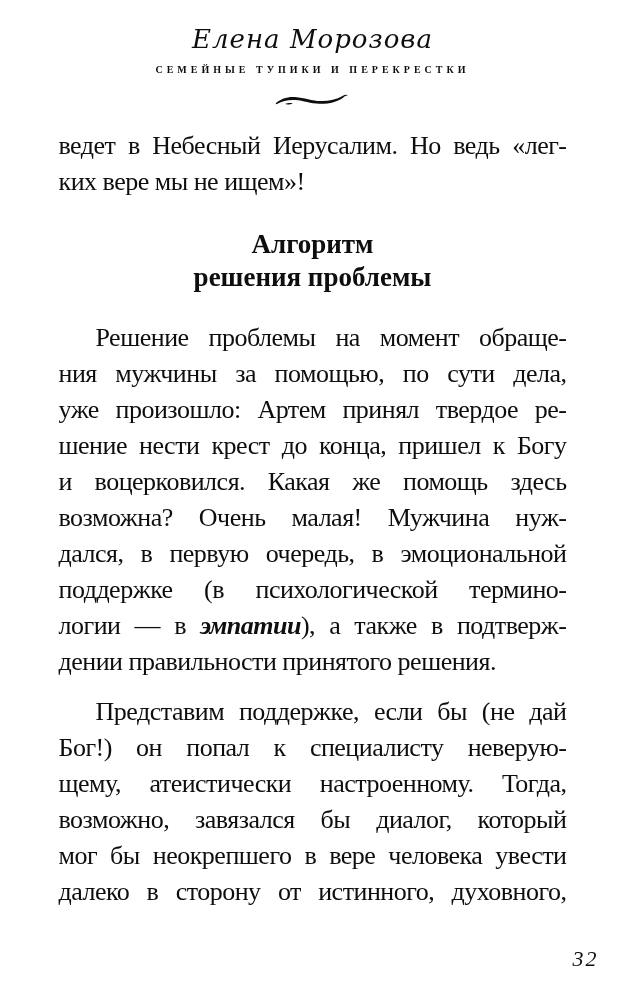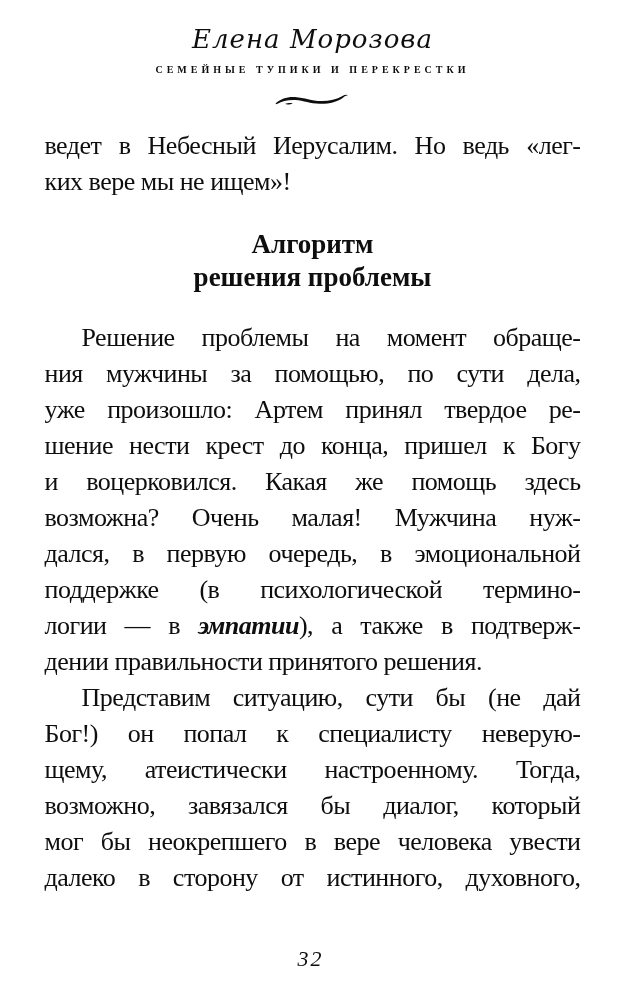--- a/index.html
+++ b/index.html
@@ -43,21 +43,21 @@
     height: 22px;
     line-height: 0;
   }
   .ornament svg { display: inline-block; }
   
   .content {
     margin-top: 17px;
     font-size: 26px;
     letter-spacing: -0.5px;
   }
-  .block.paragraph { margin: 0; }
+  .block.paragraph { margin: 14px; }
   .text-line {
     line-height: 36px;
     white-space: normal;
     text-align: left;
   }
   .text-line.just {
     text-align: justify;
     text-align-last: justify;
     text-justify: inter-word;
   }
@@ -72,23 +72,23 @@
     text-align: center;
     font-weight: bold;
     font-size: 27px;
     letter-spacing: 0;
   }
   .heading-line { line-height: 33px; }
   
   .page-footer {
     position: absolute;
     left: 0;
-    right: 4px;
+    right: 16px;
     bottom: 28px;
-    text-align: center;
+    text-align: right;
   }
   .page-number {
     font-size: 22px;
     font-style: italic;
     letter-spacing: 2px;
   }
 </style>
 </head>
 <body>
 
@@ -131,21 +131,21 @@
         <div class="text-line just"><span>уже произошло: Артем принял твердое ре-</span></div>
         <div class="text-line just"><span>шение нести крест до конца, пришел к Богу</span></div>
         <div class="text-line just"><span>и воцерковился. Какая же помощь здесь</span></div>
         <div class="text-line just"><span>возможна? Очень малая! Мужчина нуж-</span></div>
         <div class="text-line just"><span>дался, в первую очередь, в эмоциональной</span></div>
         <div class="text-line just"><span>поддержке (в психологической термино-</span></div>
         <div class="text-line just"><span>логии — в </span><span class="bold-italic">эмпатии</span><span>), а также в подтверж-</span></div>
         <div class="text-line"><span>дении правильности принятого решения.</span></div>
       </div>
       <div class="block paragraph">
-        <div class="text-line just indent"><span>Представим ситуацию, сути бы (не дай</span></div>
+        <div class="text-line just indent"><span>Представим поддержке, если бы (не дай</span></div>
         <div class="text-line just"><span>Бог!) он попал к специалисту неверую-</span></div>
         <div class="text-line just"><span>щему, атеистически настроенному. Тогда,</span></div>
         <div class="text-line just"><span>возможно, завязался бы диалог, который</span></div>
         <div class="text-line just"><span>мог бы неокрепшего в вере человека увести</span></div>
         <div class="text-line just"><span>далеко в сторону от истинного, духовного,</span></div>
       </div>
     </main>
 
   <footer class="page-footer">
     <span class="page-number">32</span>

